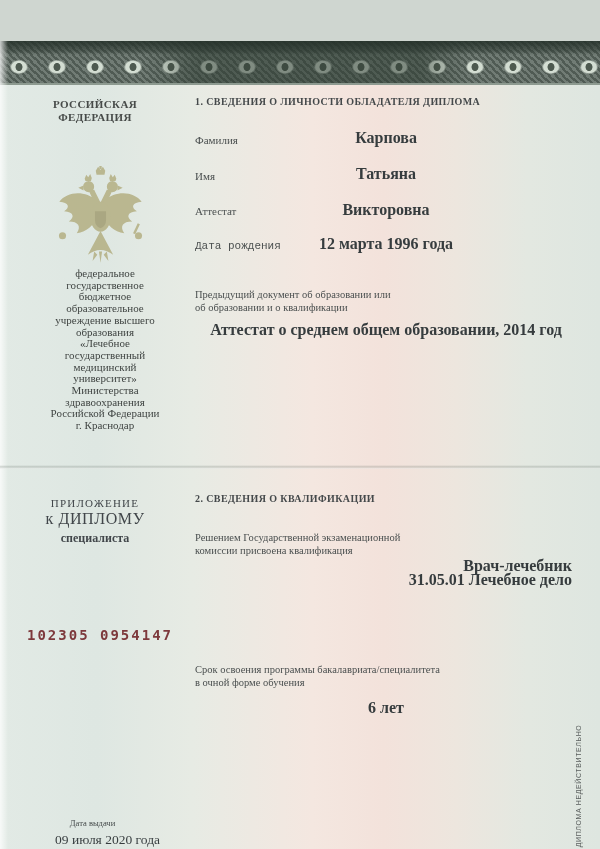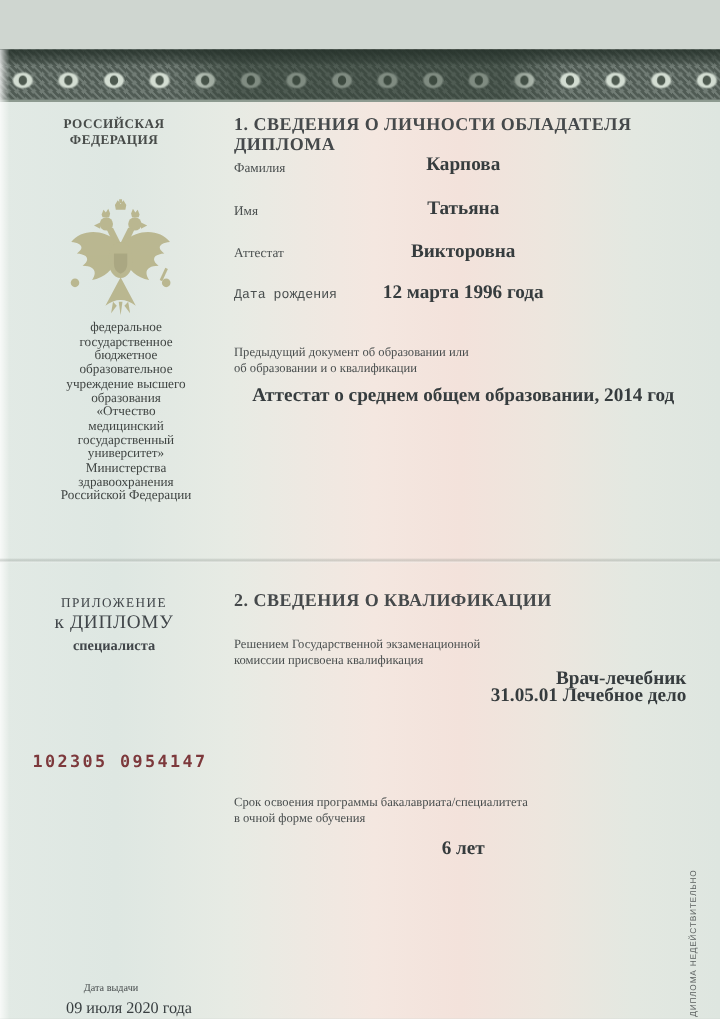--- a/index.html
+++ b/index.html
@@ -48,21 +48,21 @@
   .supp .l3{font-size:12px;font-weight:bold;margin-top:3px;}
   .serial{left:27px;top:586px;font-family:"DejaVu Sans Mono","Liberation Mono",monospace;
     font-size:14px;font-weight:bold;letter-spacing:2px;color:#7d393c;}
   .reg{left:30px;top:684px;width:120px;text-align:center;color:#44494a;}
   .reg .lbl{font-size:8.5px;line-height:10px;}
   .reg .val{font-size:13.5px;font-weight:bold;margin-top:2px;color:#383e40;}
   .issue{left:25px;top:777px;width:135px;text-align:center;color:#44494a;}
   .issue .lbl{font-size:8.5px;}
   .issue .val{font-size:13.5px;font-weight:normal;margin-top:4px;color:#383e40;text-align:right;}
 
-  .sec-title{left:195px;font-size:15px;font-weight:bold;letter-spacing:0.4px;color:#45494b;}
+  .sec-title{left:195px;font-size:10px;font-weight:bold;letter-spacing:0.4px;color:#45494b;}
   .lbl-r{left:195px;font-size:11px;color:#4a4f4f;}
   .lbl-r2{left:195px;font-size:10.5px;line-height:13px;color:#4a4f4f;}
   .val-r{left:200px;width:372px;text-align:center;font-size:16px;font-weight:bold;color:#363c3e;}
   .val-r .vl{line-height:13.5px;text-align:right;}
 
   .dash{left:186px;top:817px;font-size:13px;color:#4c4c4c;}
   .page-label{left:517px;top:826px;font-size:8px;color:#4d5252;}
   .page-num{left:559px;top:813px;font-size:11px;color:#45494a;}
   .edge-note{
     position:absolute;left:575px;top:824px;width:142px;
@@ -118,27 +118,28 @@
     <path d="M53 57 h14 v11 q0 8 -7 10.5 q-7 -2.5 -7 -10.5 z" fill="#a5a178"></path>
   </svg>
 
   <div class="t institution">
     <div>федеральное</div>
     <div>государственное</div>
     <div>бюджетное</div>
     <div>образовательное</div>
     <div>учреждение высшего</div>
     <div>образования</div>
-    <div>«Отчество</div>
+    <div>«Лечебное</div>
+    <div>государственный</div>
     <div>медицинский</div>
-    <div>государственный</div>
     <div>университет»</div>
     <div>Министерства</div>
     <div>здравоохранения</div>
     <div>Российской Федерации</div>
+    <div>г. Краснодар</div>
   </div>
 
   <div class="t supp">
     <div class="l1">ПРИЛОЖЕНИЕ</div>
     <div class="l2">к ДИПЛОМУ</div>
     <div class="l3">специалиста</div>
   </div>
 
   <div class="t serial">102305 0954147</div>
 

